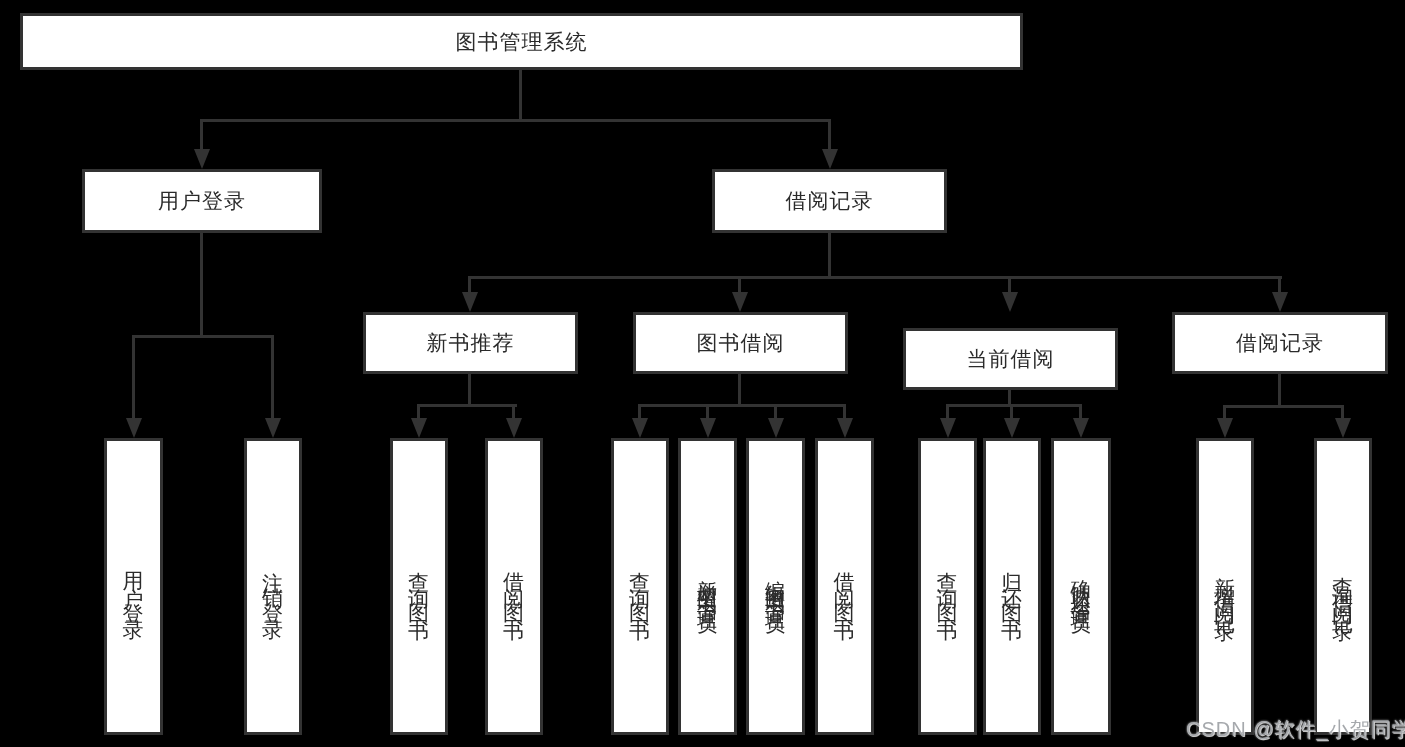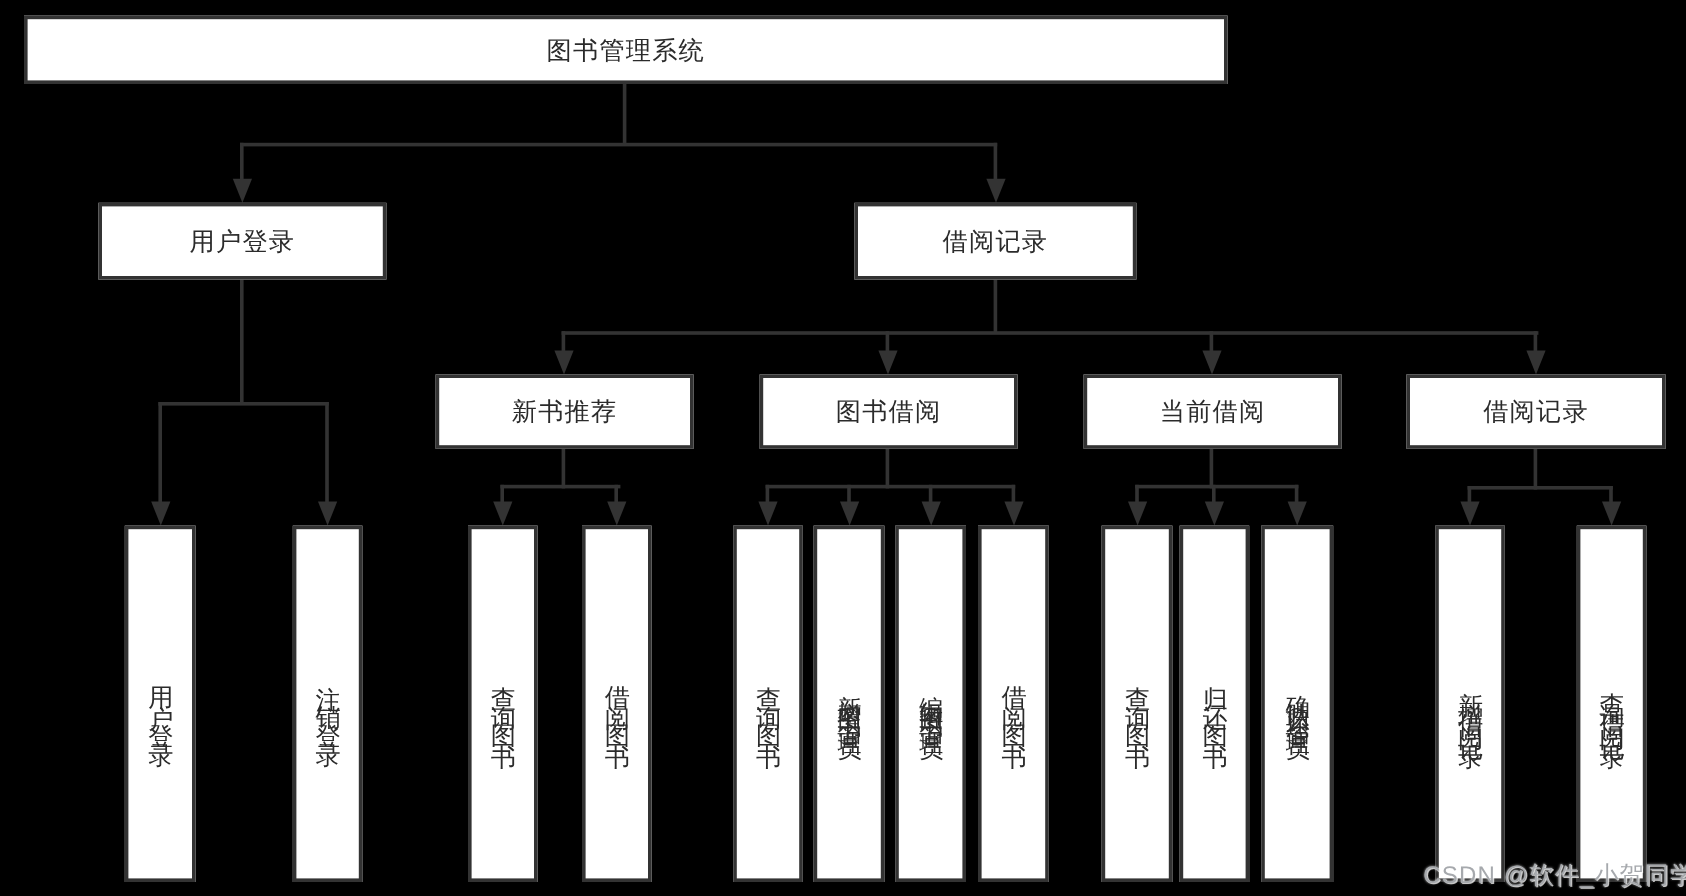--- a/index.html
+++ b/index.html
@@ -90,21 +90,21 @@
   <div class="arrow" style="left:1002px;top:292px"></div>
   <div class="vl" style="left:1278px;top:276px;height:18px"></div>
   <div class="arrow" style="left:1272px;top:292px"></div>
 
   <div class="node" style="left:363px;top:312px;width:215px;height:62px">
     <span>新书推荐</span>
   </div>
   <div class="node" style="left:633px;top:312px;width:215px;height:62px">
     <span>图书借阅</span>
   </div>
-  <div class="node" style="left:903px;top:312px;width:215px;height:62px">
+  <div class="node" style="left:903px;top:328px;width:215px;height:62px">
     <span>当前借阅</span>
   </div>
   <div class="node" style="left:1172px;top:312px;width:216px;height:62px">
     <span>借阅记录</span>
   </div>
 
   <div class="vl" style="left:468px;top:374px;height:33px"></div>
   <div class="hl" style="left:417px;top:404px;width:100px"></div>
   <div class="vl" style="left:417px;top:404px;height:16px"></div>
   <div class="arrow" style="left:411px;top:418px"></div>

